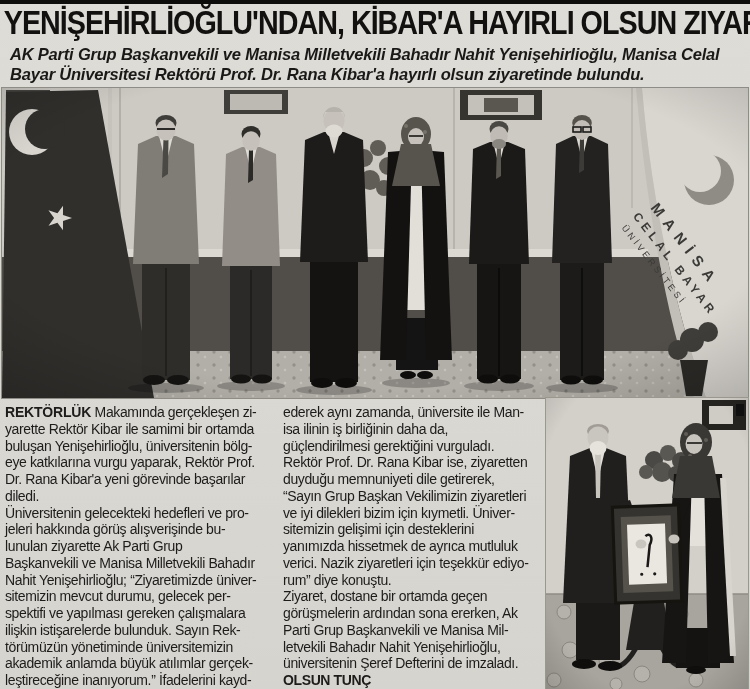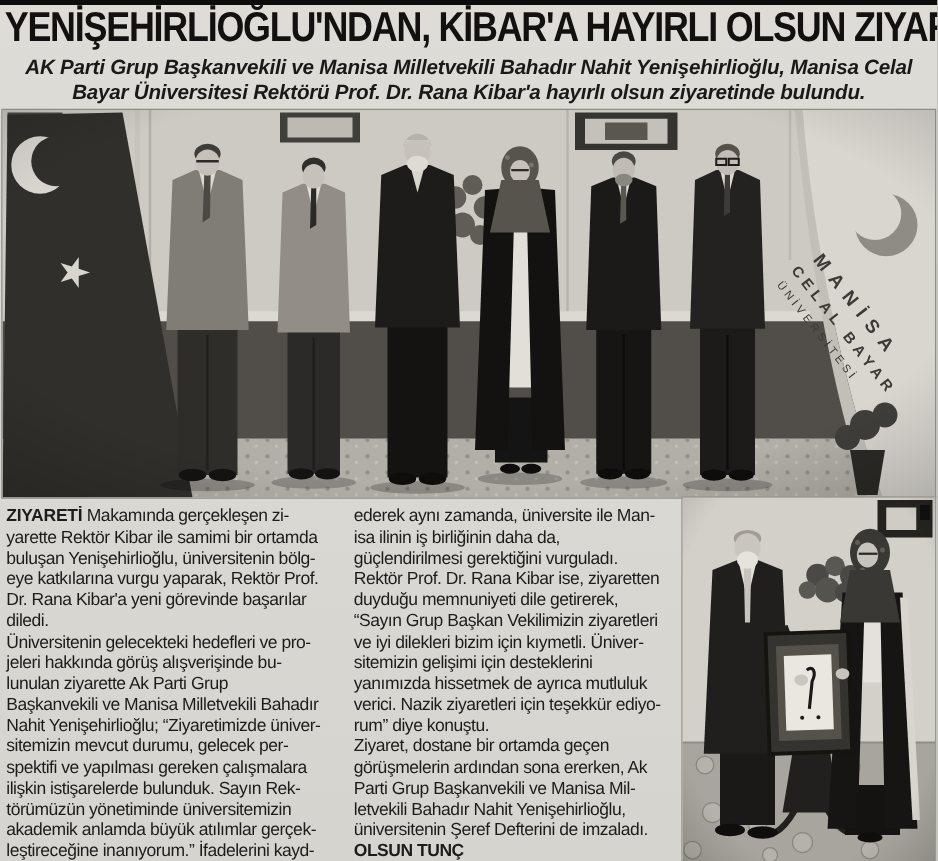--- a/index.html
+++ b/index.html
@@ -1,20 +1,20 @@
 <!DOCTYPE html>
 <html><head>
 <meta charset="utf-8">
 <style>
   html,body{margin:0;padding:0;}
   body{width:750px;height:689px;overflow:hidden;background:#b9b7b2;}
   .page{position:relative;width:750px;height:689px;background:linear-gradient(180deg,#dedcd7 0%,#dad8d3 55%,#d6d4cf 100%);font-family:"Liberation Sans",sans-serif;color:#1c1b1a;overflow:hidden;}
   .toprule{position:absolute;left:0;top:0;width:750px;height:4px;background:#0d0d0c;}
   .headline{position:absolute;left:0;top:3px;width:750px;margin:0;text-align:center;font-size:29px;font-weight:900;letter-spacing:-1px;color:#121110;white-space:nowrap;transform:scale(0.99,1.15);transform-origin:50% 60%;padding-top:4px;}
-  .subhead{position:absolute;left:10px;top:44px;width:730px;text-align:center;font-size:16.5px;font-weight:bold;font-style:italic;line-height:1.22;color:#1a1918;white-space:pre-line;letter-spacing:-0.2px;}
+  .subhead{position:absolute;left:10px;top:44px;width:730px;text-align:left;font-size:16.5px;font-weight:bold;font-style:italic;line-height:1.22;color:#1a1918;white-space:pre-line;letter-spacing:-0.2px;}
   figure{margin:0;padding:0;}
   .main-photo{position:absolute;left:2px;top:88px;width:746px;height:310px;background:#c8c5bf;outline:1px solid #8f8c86;}
   .inset-photo{position:absolute;left:546px;top:398px;width:202px;height:291px;background:#cfccc6;outline:1px solid #9a978f;}
   .bodytext{position:absolute;left:0;top:404px;width:545px;height:285px;font-size:14px;line-height:16.75px;letter-spacing:-0.38px;color:#1d1c1b;}
   .col{position:absolute;top:0;white-space:pre-line;}
   .col1{left:5px;width:270px;}
   .col2{left:283px;width:260px;}
   .lead{font-weight:bold;letter-spacing:-0.2px;}
   .byline{font-weight:bold;white-space:nowrap;}
   svg{display:block;}
@@ -187,21 +187,21 @@
             <circle cx="676" cy="262" r="10"></circle>
           <polygon points="678,272 706,272 700,308 684,308" fill="#2b2a27"></polygon>
         </g>
       </g>
 
       <rect x="0" y="0" width="746" height="310" fill="url(#vig)"></rect>
     </svg>
   </figure>
 
   <div class="bodytext">
-    <div class="col col1"><span class="lead">ZIYARETİ</span><span> Makamında gerçekleşen zi-
+    <div class="col col1"><span class="lead">REKTÖRLÜK</span><span> Makamında gerçekleşen zi-
 yarette Rektör Kibar ile samimi bir ortamda
 buluşan Yenişehirlioğlu, üniversitenin bölg-
 eye katkılarına vurgu yaparak, Rektör Prof.
 Dr. Rana Kibar'a yeni görevinde başarılar
 diledi.
 Üniversitenin gelecekteki hedefleri ve pro-
 jeleri hakkında görüş alışverişinde bu-
 lunulan ziyarette Ak Parti Grup
 Başkanvekili ve Manisa Milletvekili Bahadır
 Nahit Yenişehirlioğlu; “Ziyaretimizde üniver-

